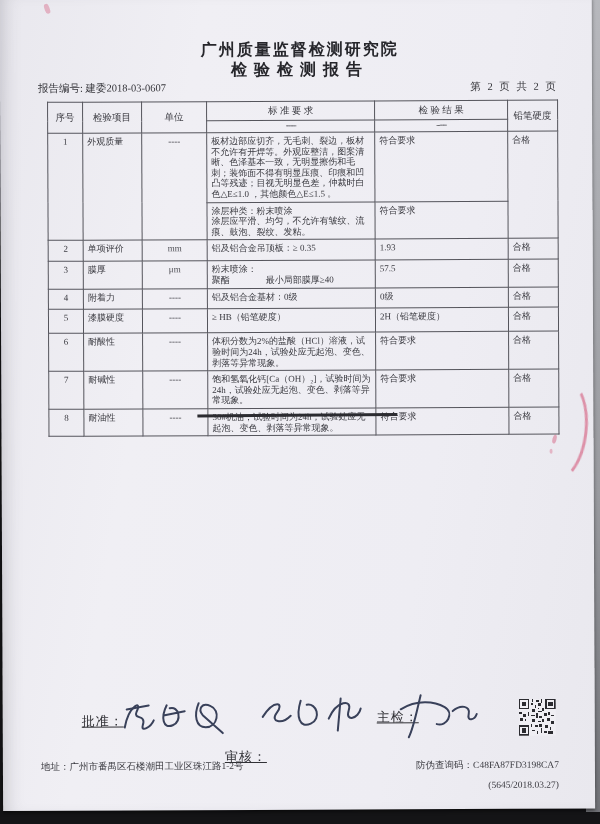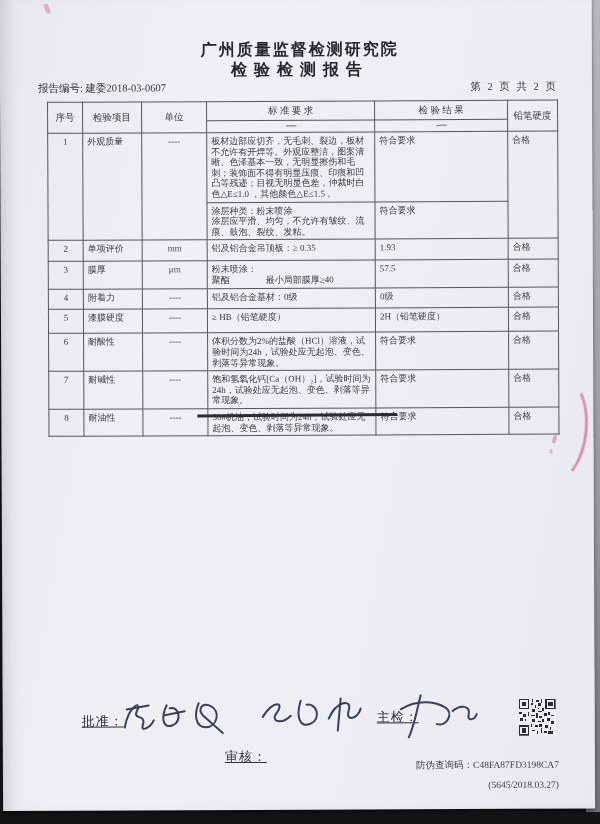--- a/index.html
+++ b/index.html
@@ -247,20 +247,21 @@
         <rect x="9" y="21" width="2" height="1"></rect>
           <rect x="12" y="22" width="1" height="2"></rect>
           <rect x="15" y="20" width="1" height="3"></rect>
         <rect x="17" y="22" width="2" height="1"></rect>
           <rect x="20" y="22" width="3" height="2"></rect>
           <rect x="13" y="6" width="1" height="1"></rect>
       </g>
     </svg>
 
     <div class="serial">(5645/2018.03.27)</div>
+    <div class="addr">地址：广州市番禺区石楼潮田工业区珠江路1-2号</div>
     <div class="anti">防伪查询码：C48FA87FD3198CA7</div>
 
     <div class="seal-arc"></div>
     <div class="seal-dot1"></div>
     <div class="seal-dot2"></div>
     <div class="seal-top"></div>
   </div>
 </div>
 
 </body></html>

